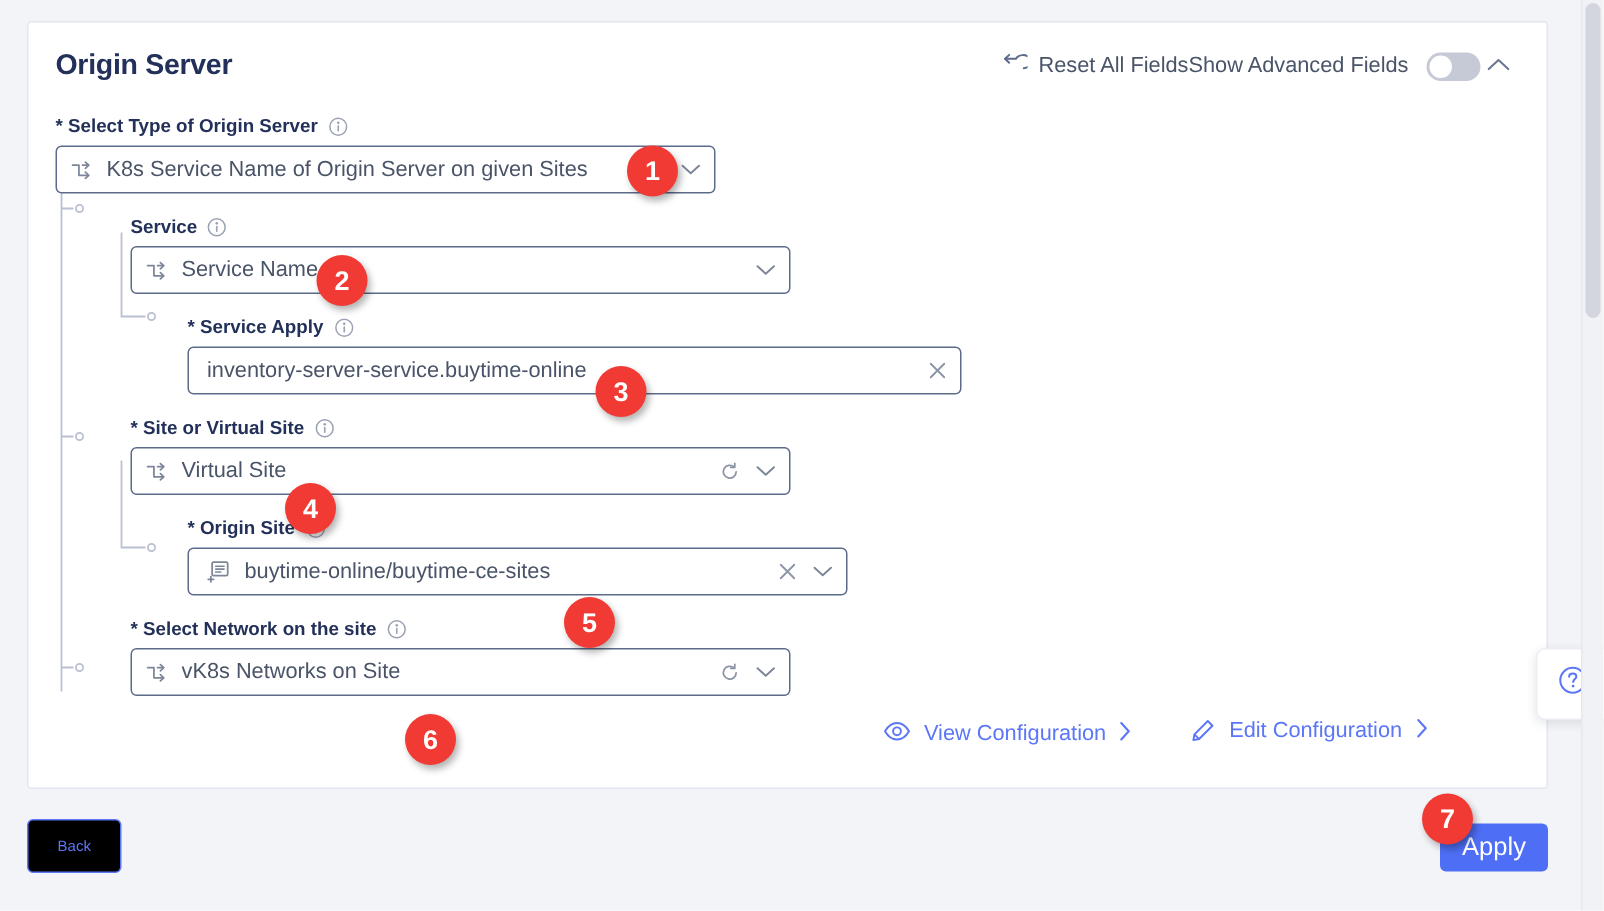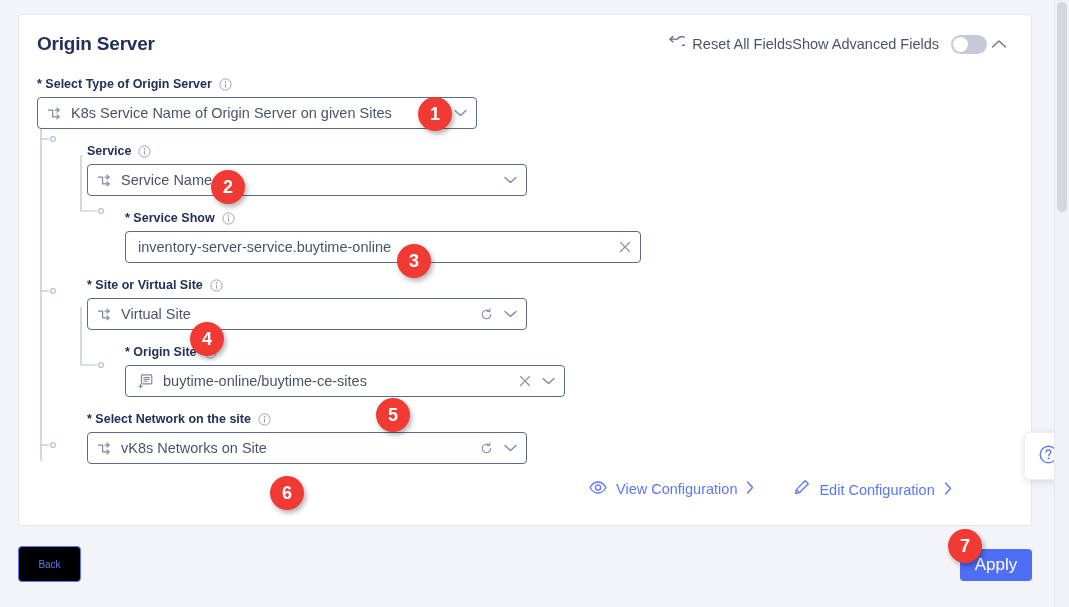--- a/index.html
+++ b/index.html
@@ -96,21 +96,21 @@
   .tree {
     position:absolute; pointer-events:none;
   }
 
   
   .cfg-links {
     position:absolute; left:570px; top:406px;
     display:flex; align-items:center; gap:40px;
   }
   .cfg-link {
-    display:flex; align-items:flex-end; gap:9px;
+    display:flex; align-items:flex-start; gap:9px;
     color:#5b76f7; font-size:14.5px; cursor:pointer;
     white-space:nowrap;
   }
 
   
   #footer {
     position:absolute; left:18px; top:546px; width:1014px; height:42px;
   }
   #back-button {
     position:absolute; left:0; top:0;
@@ -284,21 +284,21 @@
               </svg>
           </span>
         </span>
       </div>
     </div>
 
     <div class="gap-a"></div>
 
     <div class="row lvl2">
       <div class="field-label">
-        <span>* Service Show</span>
+        <span>* Service Apply</span>
         <span class="info-icon">
           <svg width="13" height="13" viewBox="0 0 13 13">
               <circle cx="6.5" cy="6.5" r="5.6" fill="none" stroke="#9aa2b4" stroke-width="1"></circle>
               <circle cx="6.5" cy="3.9" r="0.85" fill="#9aa2b4"></circle>
               <rect x="5.95" y="5.5" width="1.1" height="4.2" rx="0.5" fill="#9aa2b4"></rect>
             </svg>
         </span>
       </div>
       <div class="ctl" style="width:516px;padding-left:12px;">
         <span class="val">inventory-server-service.buytime-online</span>

